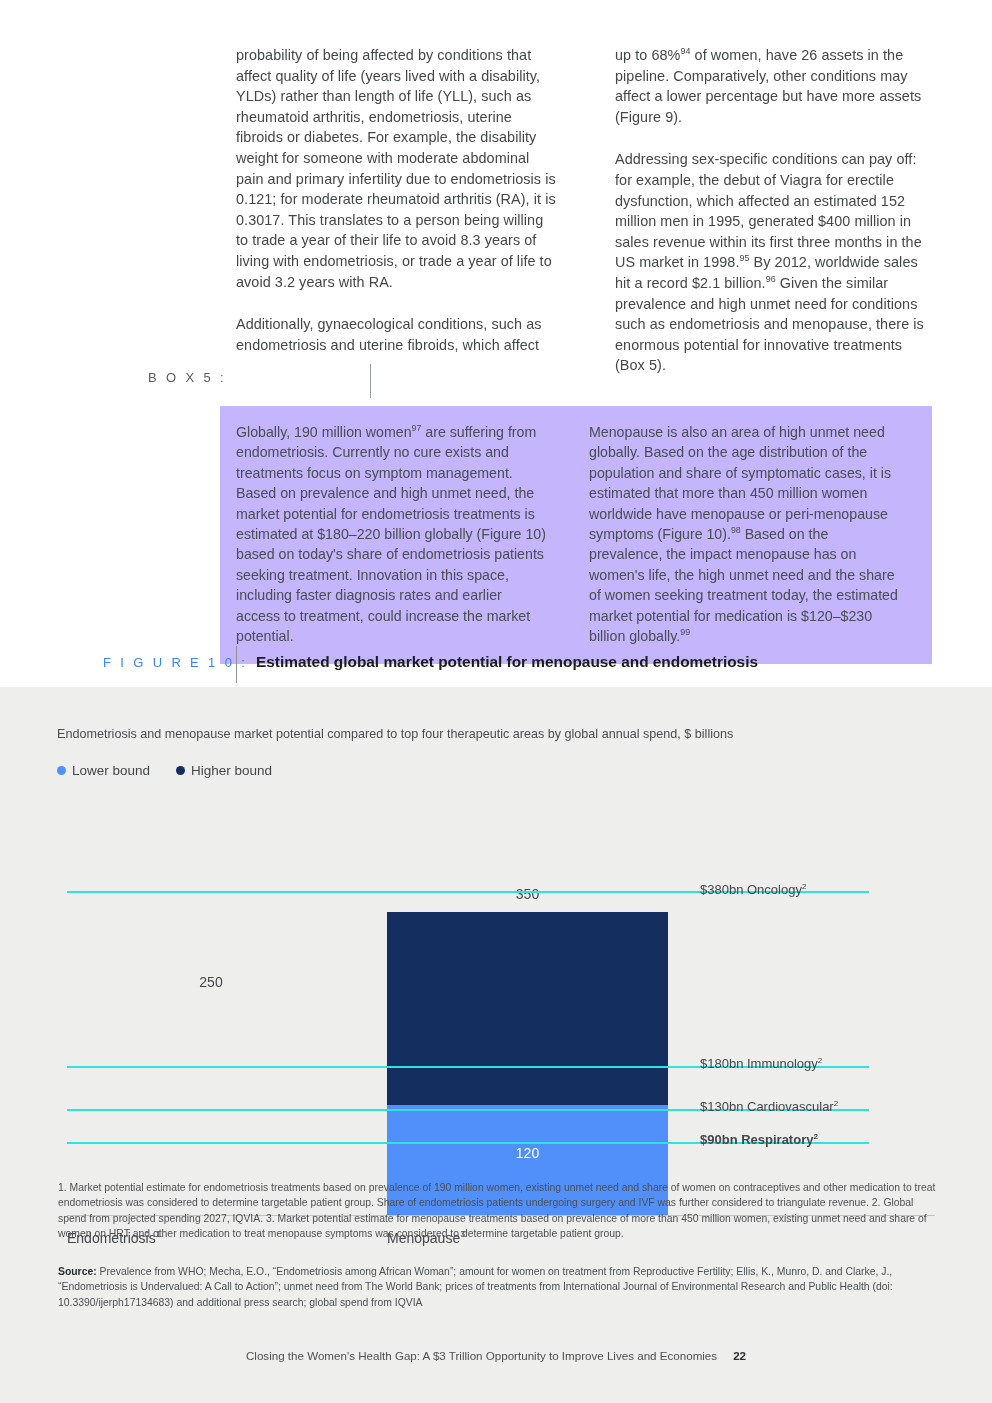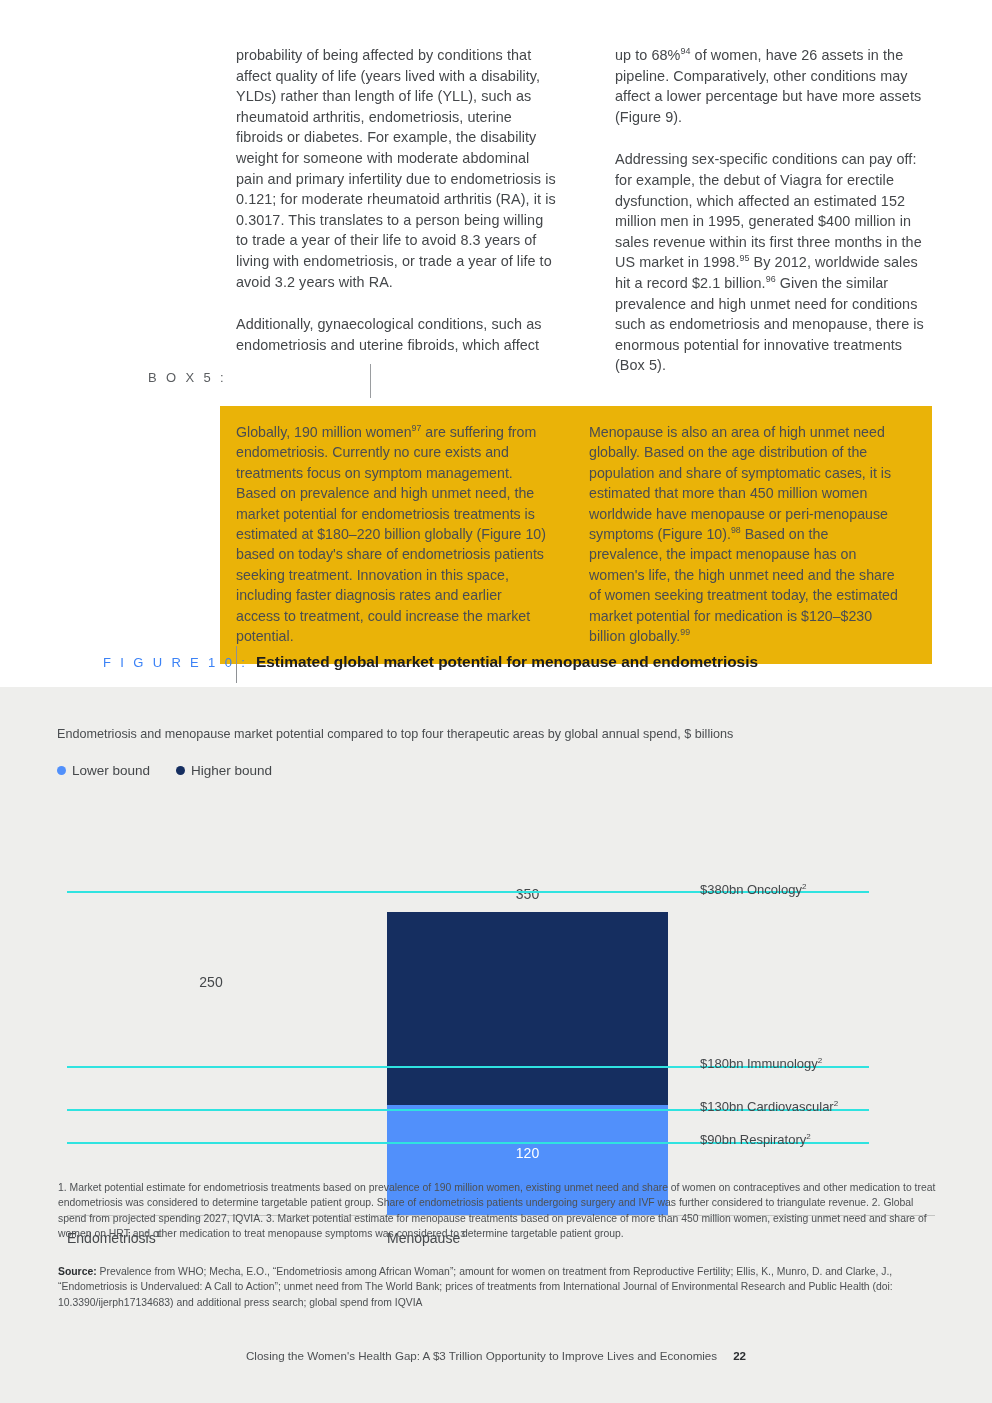--- a/index.html
+++ b/index.html
@@ -41,21 +41,21 @@
     position:absolute; left:222px; top:-2px; width:1px; height:34px;
     background:#9a9da0;
   }
   .box-title {
     position:absolute; left:88px; top:2px;
     font-size:15.6px; font-weight:bold; color:#1d1d1f;
     letter-spacing:0.005em;
   }
   .box-body {
     position:absolute; left:220px; top:406px; width:712px;
-    background:#eab308;
+    background:#c4b5fd;
     padding:16px 18px 18px 16px;
     box-sizing:border-box;
     display:flex; gap:42px;
   }
   .box-accent {
     position:absolute; left:220px; top:406px; width:3px; height:215px;
     background:#4f7fea;
   }
   .box-body p {
     margin:0;
@@ -209,21 +209,21 @@
       <div class="refline" style="top:109px; width:802px;"></div>
       <div class="reflabel" style="left:700px; top:100px;"><span>$380bn Oncology</span><sup>2</sup></div>
 
       <div class="refline" style="top:284px; width:802px;"></div>
       <div class="reflabel" style="left:700px; top:274px;"><span>$180bn Immunology</span><sup>2</sup></div>
 
       <div class="refline" style="top:327px; width:802px;"></div>
       <div class="reflabel" style="left:700px; top:317px;"><span>$130bn Cardiovascular</span><sup>2</sup></div>
 
       <div class="refline" style="top:360px; width:802px;"></div>
-      <div class="reflabel" style="left:700px; top:350px;"><span>$90bn Respiratory</span><sup>2</sup></div>
+      <div class="reflabel" style="left:700px; top:350px;font-weight:bold;"><span>$90bn Respiratory</span><sup>2</sup></div>
 
       <div class="axis-base"></div>
     </div>
 
     <div class="footnote" style="position:absolute; left:58px; top:493px; width:882px;">1. Market potential estimate for endometriosis treatments based on prevalence of 190 million women, existing unmet need and share of women on contraceptives and other medication to treat endometriosis was considered to determine targetable patient group. Share of endometriosis patients undergoing surgery and IVF was further considered to triangulate revenue. 2. Global spend from projected spending 2027, IQVIA. 3. Market potential estimate for menopause treatments based on prevalence of more than 450 million women, existing unmet need and share of women on HRT and other medication to treat menopause symptoms was considered to determine targetable patient group.</div>
 
     <div class="source" style="position:absolute; left:58px; top:577px; width:882px;"><b>Source:</b><span> Prevalence from WHO; Mecha, E.O., “Endometriosis among African Woman”; amount for women on treatment from Reproductive Fertility; Ellis, K., Munro, D. and Clarke, J., “Endometriosis is Undervalued: A Call to Action”; unmet need from The World Bank; prices of treatments from International Journal of Environmental Research and Public Health (doi: 10.3390/ijerph17134683) and additional press search; global spend from IQVIA</span></div>
 
     <div class="pfooter" style="position:absolute; left:0; top:662px; width:992px;">
       <span>Closing the Women's Health Gap: A $3 Trillion Opportunity to Improve Lives and Economies</span><span class="pnum">22</span>

